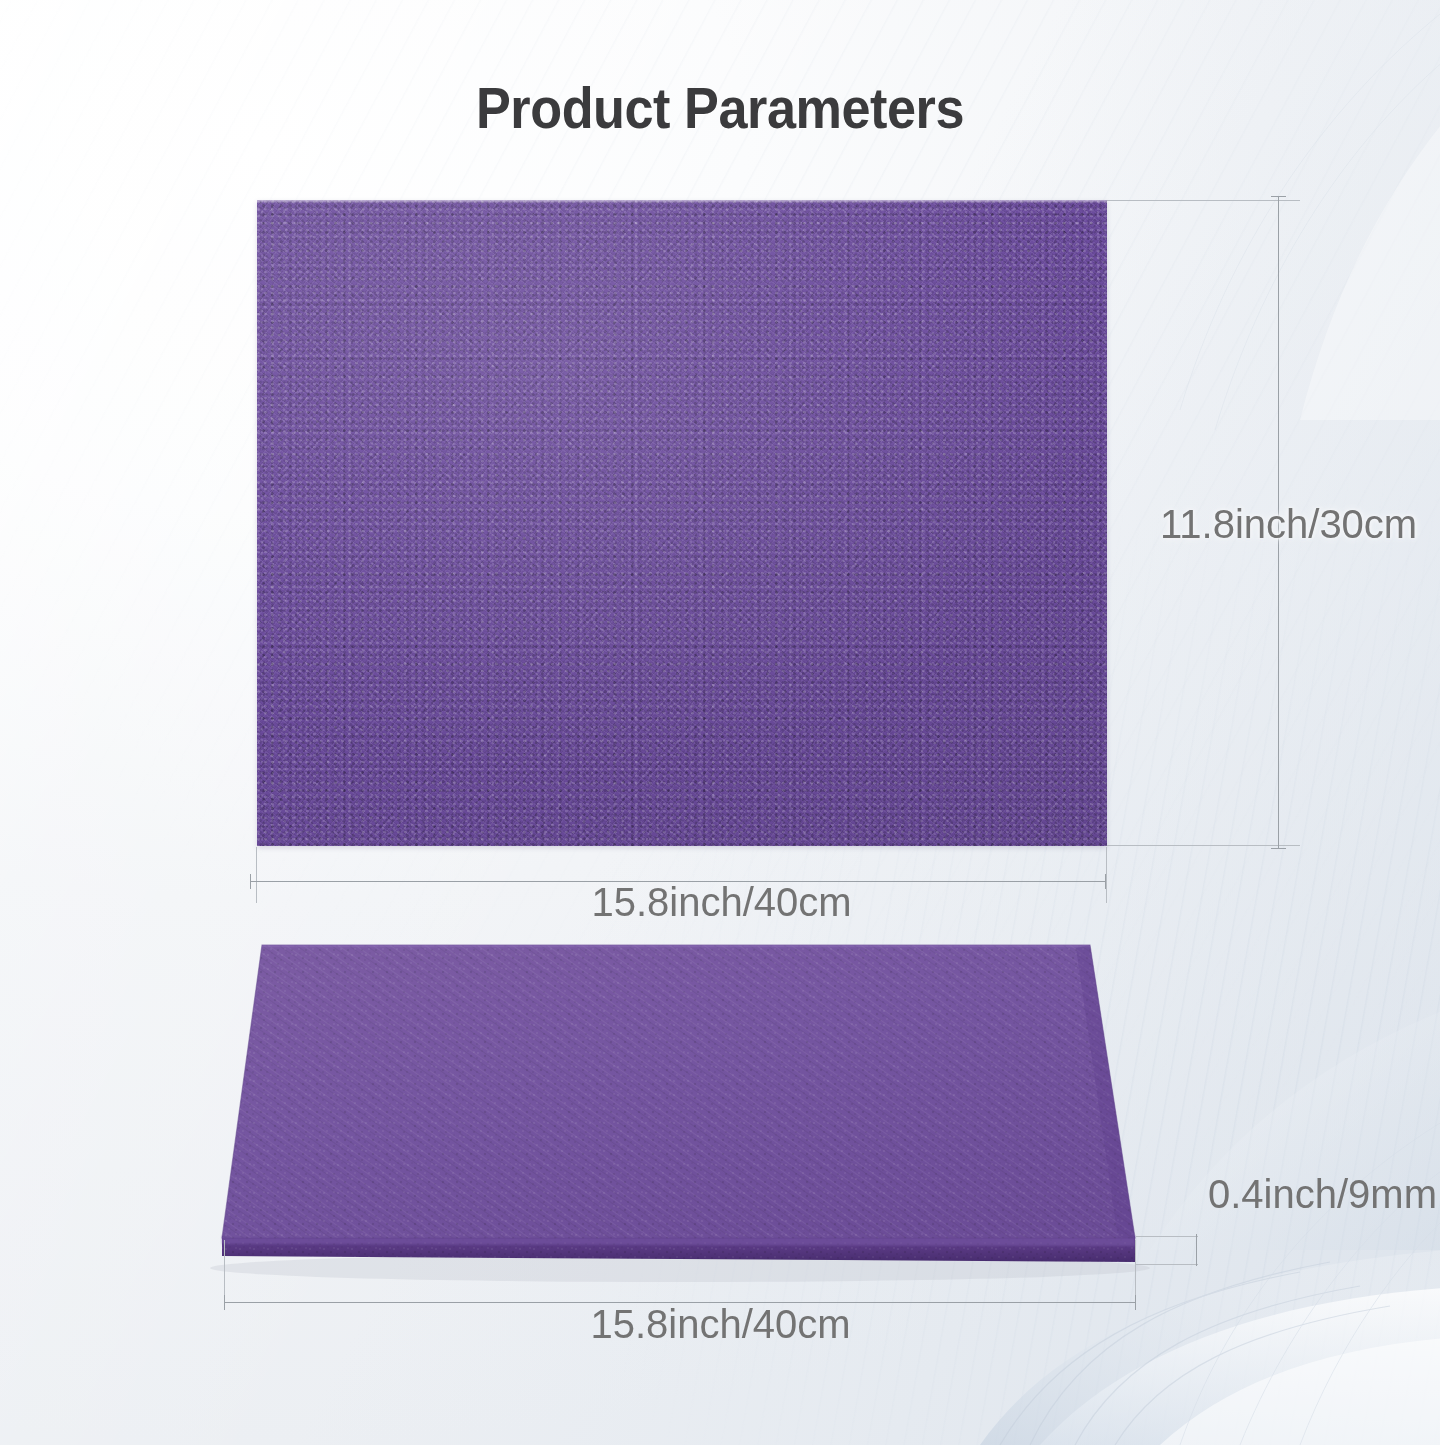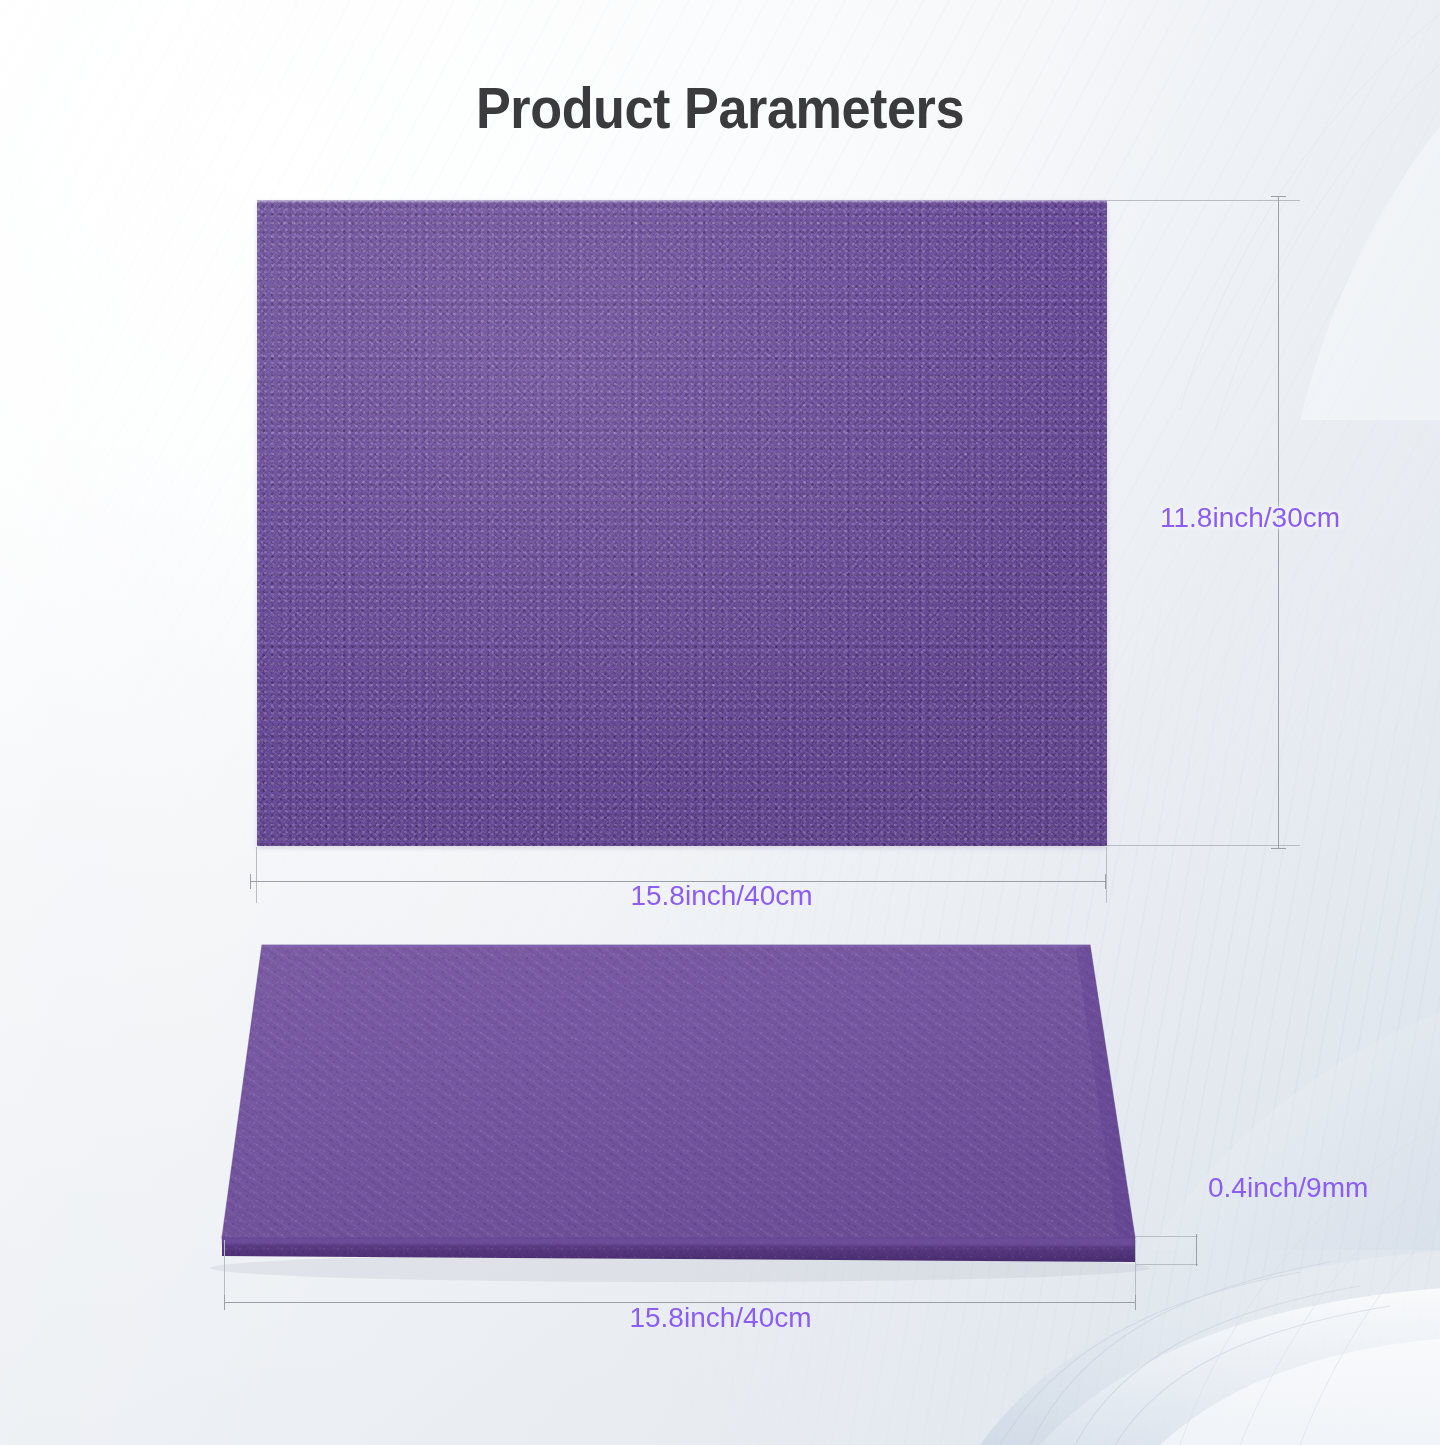--- a/index.html
+++ b/index.html
@@ -147,22 +147,22 @@
     background: #9aa0a6;
   }
   .dim-h { height: 1px; }
   .dim-v { width: 1px; }
   .ext { position: absolute; background: #b8bdc3; }
   .ext-h { height: 1px; }
   .ext-v { width: 1px; }
 
   .dim-label {
     position: absolute;
-    color: #8b5cf6;
-    font-size: 28px;
+    color: #737373;
+    font-size: 40px;
     font-weight: 400;
     white-space: nowrap;
     letter-spacing: 0px;
   }
 
   .lbl-height {
     left: 1160px;
     top: 502px;
     text-shadow:
       0 0 3px #f2f4f7, 0 0 6px #f2f4f7, 0 0 9px #f2f4f7,

